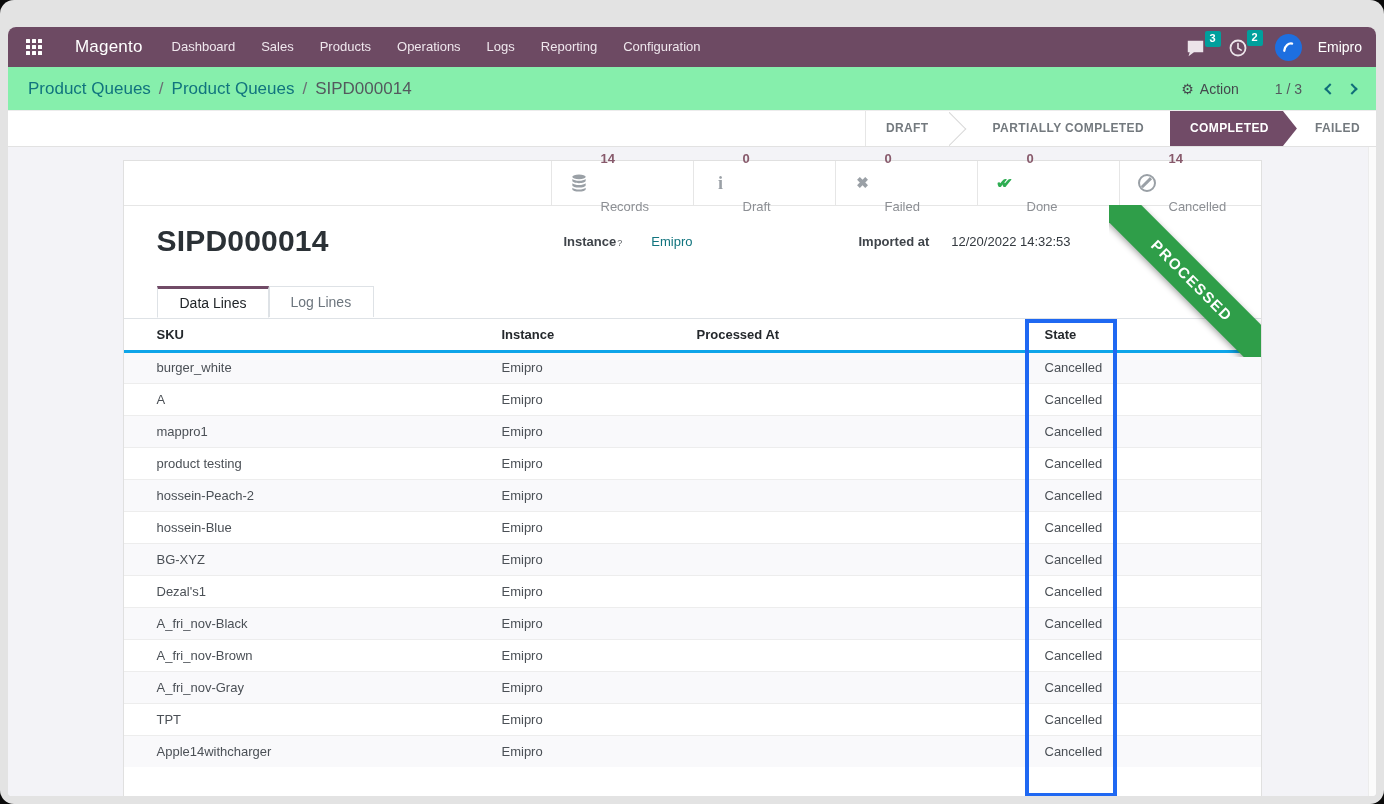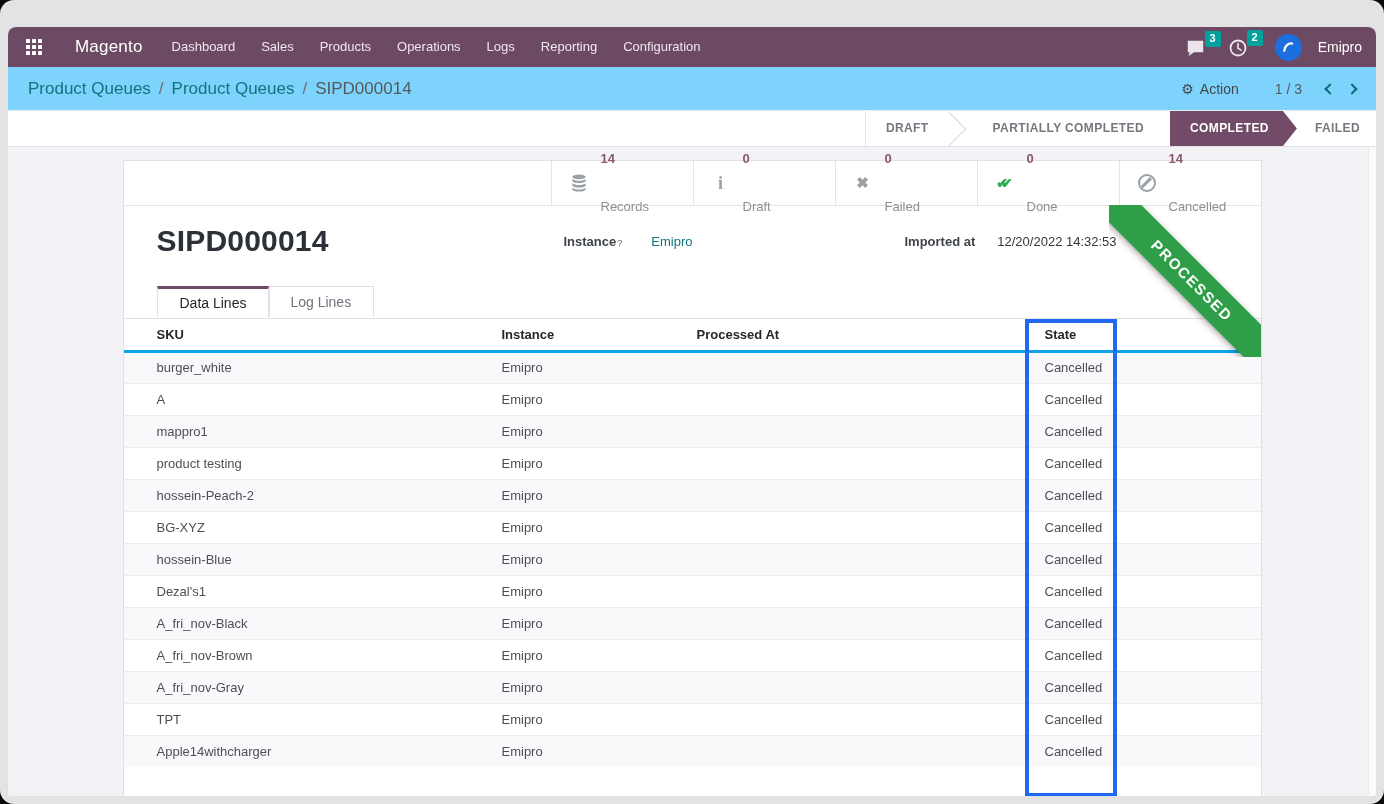--- a/index.html
+++ b/index.html
@@ -13,21 +13,21 @@
   .apps-grid span { background:#fff; border-radius:0.5px; }
   .brand { color:#fff; font-size:17px; font-weight:500; margin-right:16px; letter-spacing:.2px;margin-left:20px; }
   .menu-item { color:#efe7ed; font-size:13px; padding:0 13px; line-height:40px; cursor:pointer; }
   .nav-right { margin-left:auto; display:flex; align-items:center; gap:8px; }
   .nav-icon-wrap { position:relative; padding:6px 10px 4px 6px; cursor:pointer; }
   .nav-badge { position:absolute; top:-3px; right:-6px; background:#00a09d; color:#fff; font-size:11px; line-height:1; padding:2px 5px 3px; border-radius:2px; font-weight:600; }
   .avatar { width:27px; height:27px; border-radius:50%; background:#1d6fe0; display:flex; align-items:center; justify-content:center; margin-left:10px; cursor:pointer; }
   .user-name { color:#fff; font-size:14px; margin-left:8px; cursor:pointer; }
 
   
-  .control-panel { height:44px; background:#7dd3fc; display:flex; align-items:center; padding:0 20px; border-bottom:1px solid #ececec; flex-shrink:0; }
+  .control-panel { height:44px; background:#86efac; display:flex; align-items:center; padding:0 20px; border-bottom:1px solid #ececec; flex-shrink:0; }
   .breadcrumb { font-size:17px; color:#54595e; display:flex; align-items:center; gap:8px; }
   .breadcrumb a { color:#11747e; text-decoration:none; cursor:pointer; }
   .bc-sep { color:#6a6f74; }
   .cp-right { margin-left:auto; display:flex; align-items:center; }
   .action-btn { display:flex; align-items:center; gap:6px; font-size:14px; color:#44484d; font-weight:500; cursor:pointer; }
   .gear { font-size:14px; color:#44484d; }
   .pager-text { font-size:14px; color:#54595e; margin-left:36px; }
   .chev { display:inline-block; width:8px; height:8px; border-top:2px solid #0f6d79; border-right:2px solid #0f6d79; cursor:pointer; }
   .chev-left { transform:rotate(-135deg); margin-left:24px; }
   .chev-right { transform:rotate(45deg); margin-left:14px; }
@@ -55,21 +55,21 @@
   .icn-info { font-family:"Liberation Serif", serif; font-weight:700; font-size:18px; color:#9aa0a6; }
   .icn-x { font-size:15px; color:#9aa0a6; font-weight:700; }
   .icn-check { color:#2ead52; font-size:14px; font-weight:700; letter-spacing:-7px; padding-right:7px; }
   .icn-ban { position:relative; width:18px; height:18px; border:2.5px solid #9aa0a6; border-radius:50%; display:inline-block; }
   .icn-ban::after { content:""; position:absolute; width:2.5px; height:13px; left:5.2px; top:0px; background:#9aa0a6; transform:rotate(45deg); }
 
   .title-row { position:relative; height:80px; }
   .sheet-title { position:absolute; left:33px; top:18px; font-size:30px; font-weight:600; color:#2b3136; letter-spacing:.2px; }
   .field { position:absolute; top:28px; font-size:13px; display:flex; align-items:baseline; }
   .field-instance { left:440px; }
-  .field-imported { left:781px; }
+  .field-imported { left:735px; }
   .f-label { font-weight:600; color:#3f444a; }
   .f-help { font-size:9px; color:#5a5f64; margin-left:1px; }
   .f-link { color:#11747e; cursor:pointer; }
   .field-instance .f-link { margin-left:29px; }
   .f-value { color:#33393f; margin-left:22px; }
 
   
   .ribbon-wrap { position:absolute; top:44px; right:0; width:152px; height:152px; overflow:hidden; pointer-events:none; z-index:3; }
   .ribbon { position:absolute; left:-47px; top:58px; width:260px; transform:rotate(45deg); background:#2f9e49; color:#fff; text-align:center; font-size:15px; font-weight:700; letter-spacing:1.5px; padding:9px 0; box-shadow:0 2px 6px rgba(0,0,0,.35); }
 
@@ -296,28 +296,28 @@
                 <td></td>
               </tr>
             <tr>
                 <td class="first">hossein-Peach-2</td>
                 <td>Emipro</td>
                 <td></td>
                 <td class="state">Cancelled</td>
                 <td></td>
               </tr>
             <tr>
+                <td class="first">hossein-Blue</td>
+                <td>Emipro</td>
+                <td></td>
+                <td class="state">Cancelled</td>
+                <td></td>
+              </tr>
+            <tr>
                 <td class="first">BG-XYZ</td>
-                <td>Emipro</td>
-                <td></td>
-                <td class="state">Cancelled</td>
-                <td></td>
-              </tr>
-            <tr>
-                <td class="first">hossein-Blue</td>
                 <td>Emipro</td>
                 <td></td>
                 <td class="state">Cancelled</td>
                 <td></td>
               </tr>
             <tr>
                 <td class="first">Dezal's1</td>
                 <td>Emipro</td>
                 <td></td>
                 <td class="state">Cancelled</td>

